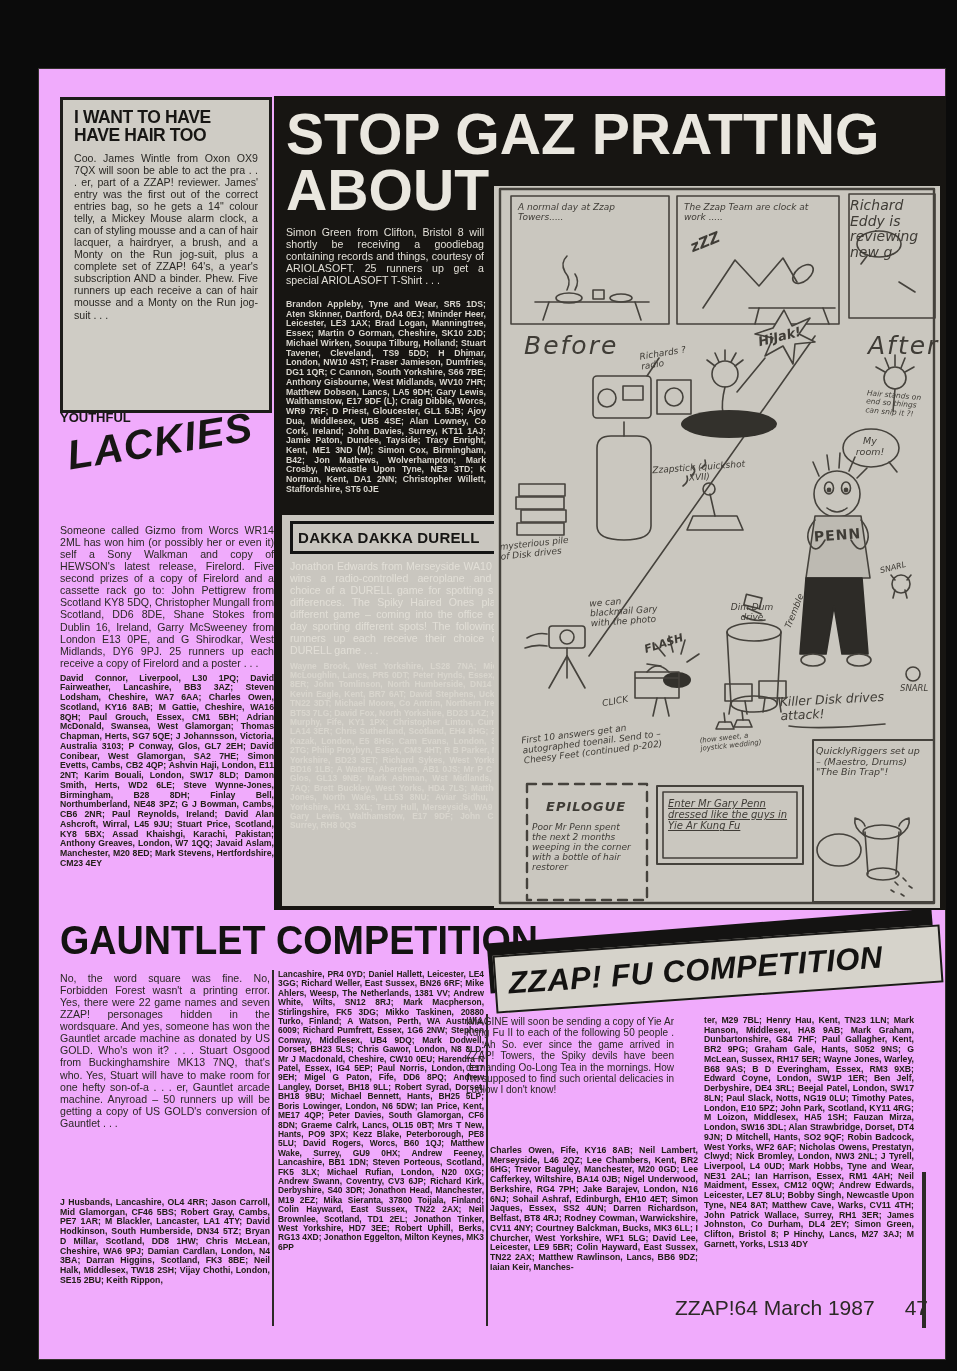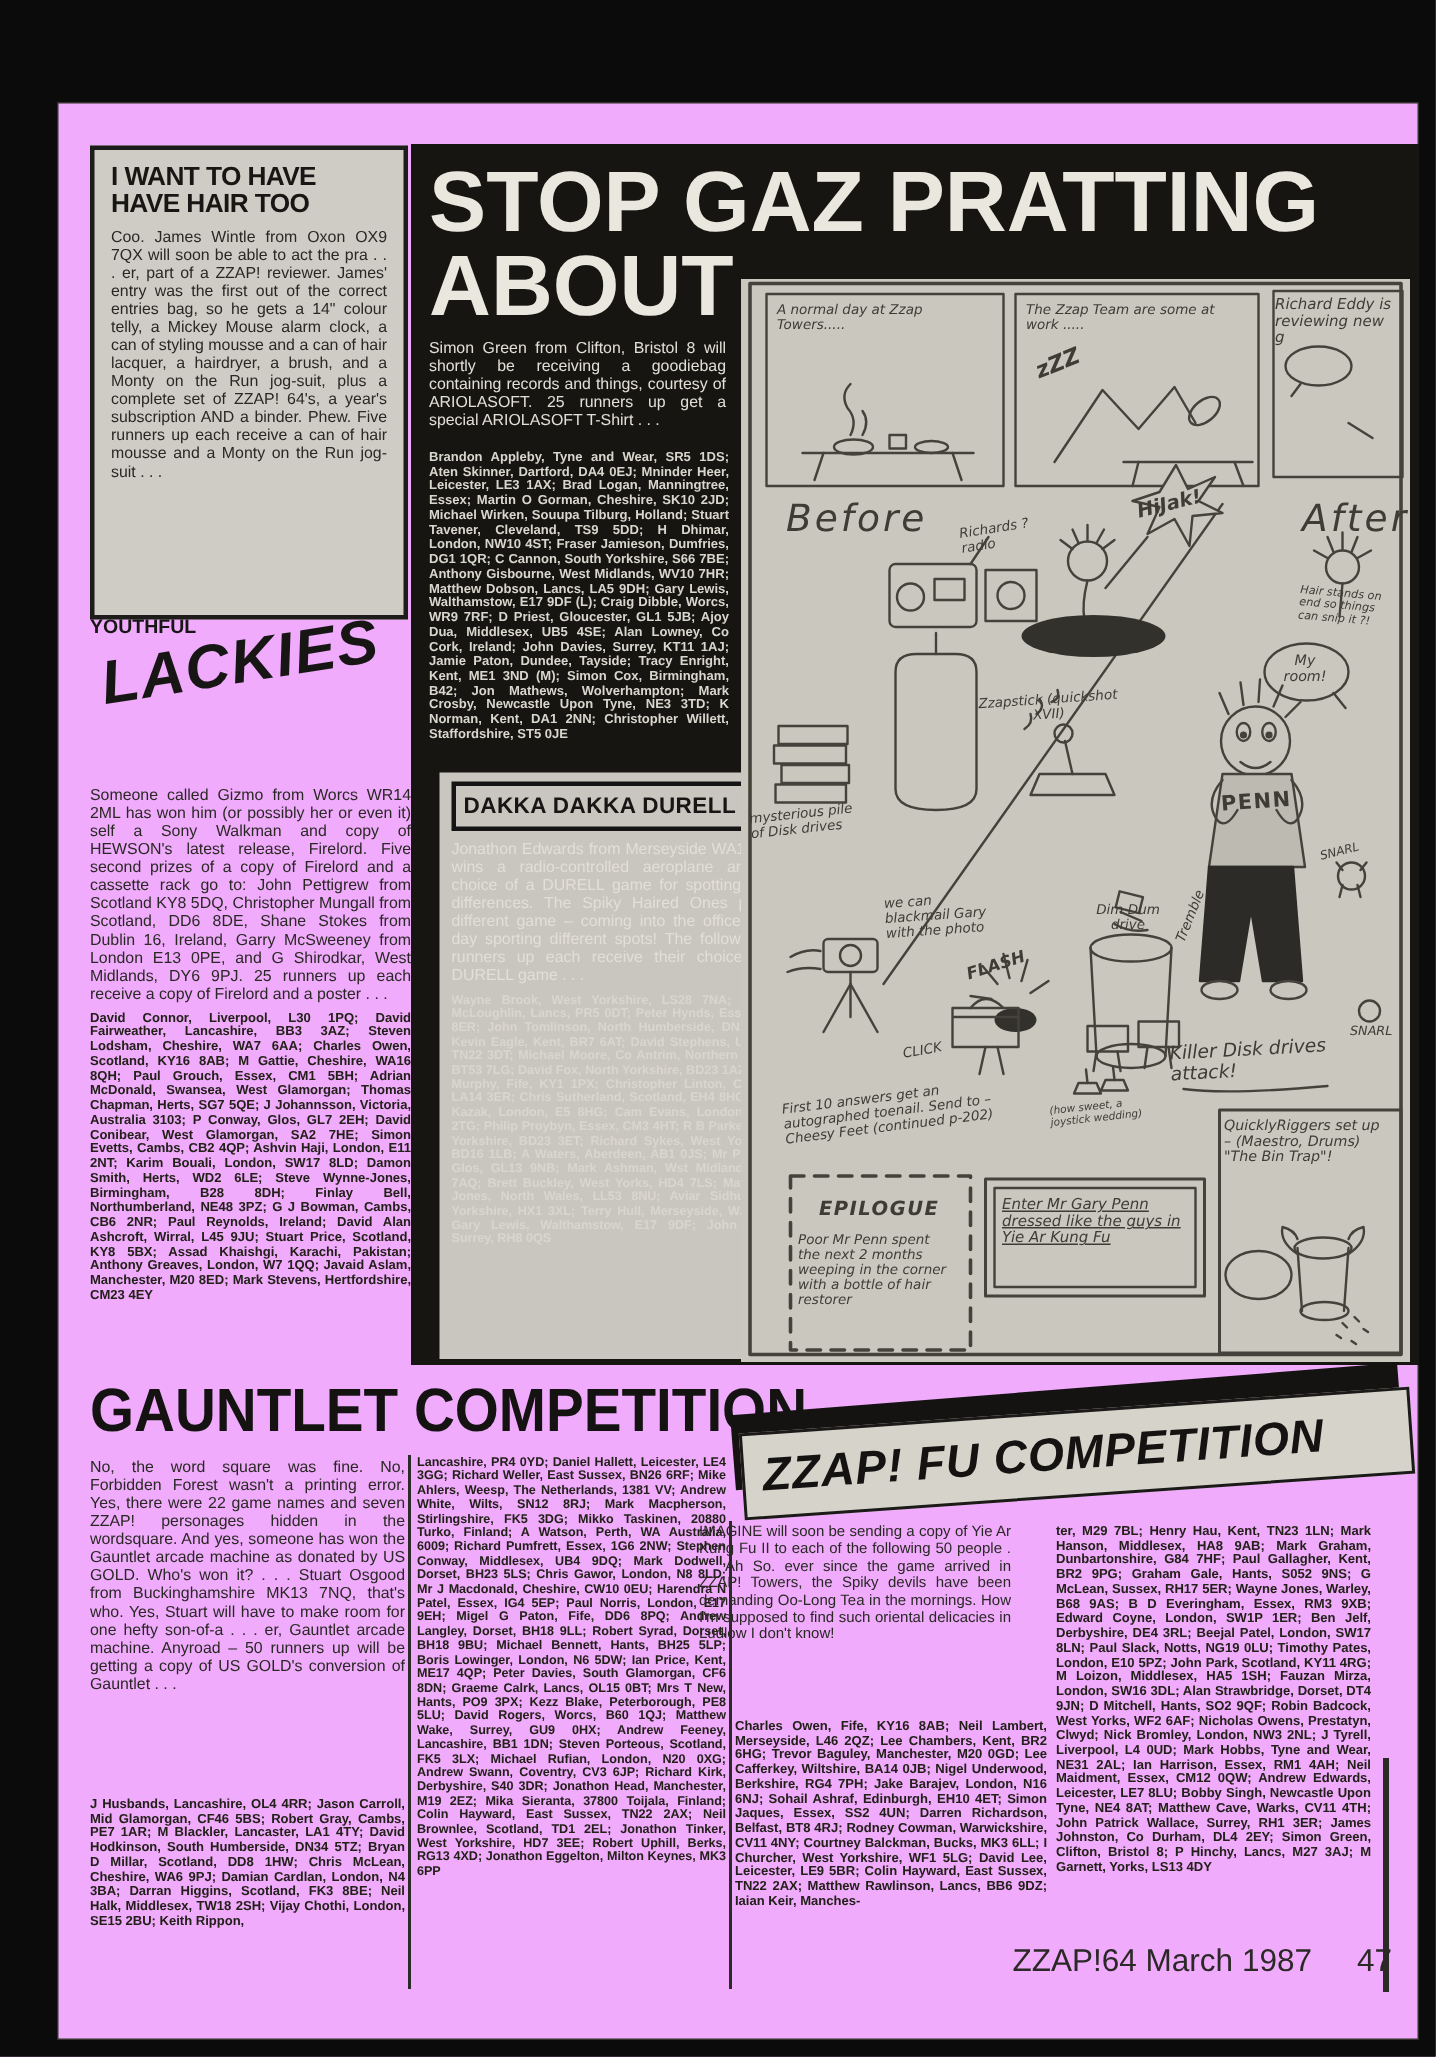--- a/index.html
+++ b/index.html
@@ -51,21 +51,21 @@
       <div class="headline-sm">HAVE HAIR TOO</div>
       <div class="body-txt" style="margin-top:7px;">Coo. James Wintle from Oxon OX9 7QX will soon be able to act the pra . . . er, part of a ZZAP! reviewer. James' entry was the first out of the correct entries bag, so he gets a 14" colour telly, a Mickey Mouse alarm clock, a can of styling mousse and a can of hair lacquer, a hairdryer, a brush, and a Monty on the Run jog-suit, plus a complete set of ZZAP! 64's, a year's subscription AND a binder. Phew. Five runners up each receive a can of hair mousse and a Monty on the Run jog-suit . . .</div>
     </div>
 
     <div class="abs black-box white" style="left:236px;top:28px;width:672px;height:814px;">
       <div class="abs gaz-title" style="left:12px;top:10px;">STOP GAZ PRATTING</div>
       <div class="abs gaz-title" style="left:12px;top:66px;">ABOUT</div>
       <div class="abs body-txt" style="left:12px;top:130px;width:198px;">Simon Green from Clifton, Bristol 8 will shortly be receiving a goodiebag containing records and things, courtesy of ARIOLASOFT. 25 runners up get a special ARIOLASOFT T-Shirt . . .</div>
       <div class="abs winners" style="left:12px;top:204px;width:200px;height:212px;">Brandon Appleby, Tyne and Wear, SR5 1DS; Aten Skinner, Dartford, DA4 0EJ; Mninder Heer, Leicester, LE3 1AX; Brad Logan, Manningtree, Essex; Martin O Gorman, Cheshire, SK10 2JD; Michael Wirken, Souupa Tilburg, Holland; Stuart Tavener, Cleveland, TS9 5DD; H Dhimar, London, NW10 4ST; Fraser Jamieson, Dumfries, DG1 1QR; C Cannon, South Yorkshire, S66 7BE; Anthony Gisbourne, West Midlands, WV10 7HR; Matthew Dobson, Lancs, LA5 9DH; Gary Lewis, Walthamstow, E17 9DF (L); Craig Dibble, Worcs, WR9 7RF; D Priest, Gloucester, GL1 5JB; Ajoy Dua, Middlesex, UB5 4SE; Alan Lowney, Co Cork, Ireland; John Davies, Surrey, KT11 1AJ; Jamie Paton, Dundee, Tayside; Tracy Enright, Kent, ME1 3ND (M); Simon Cox, Birmingham, B42; Jon Mathews, Wolverhampton; Mark Crosby, Newcastle Upon Tyne, NE3 3TD; K Norman, Kent, DA1 2NN; Christopher Willett, Staffordshire, ST5 0JE</div>
 
-      <div class="abs dakka-panel" style="left:19px;top:419px;width:240px;height:391px;">
+      <div class="abs dakka-panel" style="left:8px;top:419px;width:240px;height:391px;">
         <div class="dakka-h">DAKKA DAKKA DURELL</div>
         <div class="body-txt" style="margin-top:6px;">Jonathon Edwards from Merseyside WA10 6JD wins a radio-controlled aeroplane and his choice of a DURELL game for spotting some differences. The Spiky Haired Ones play a different game – coming into the office every day sporting different spots! The following 25 runners up each receive their choice of a DURELL game . . .</div>
         <div class="winners" style="margin-top:5px;font-size:8.4px;">Wayne Brook, West Yorkshire, LS28 7NA; Michael McLoughlin, Lancs, PR5 0DT; Peter Hynds, Essex, SS1 8ER; John Tomlinson, North Humberside, DN14 6JX; Kevin Eagle, Kent, BR7 6AT; David Stephens, Uckfield, TN22 3DT; Michael Moore, Co Antrim, Northern Ireland, BT53 7LG; David Fox, North Yorkshire, BD23 1AZ; Kevin Murphy, Fife, KY1 1PX; Christopher Linton, Cumbria, LA14 3ER; Chris Sutherland, Scotland, EH4 8HG; Zubin Kazak, London, E5 8HG; Cam Evans, London, SW19 2TG; Philip Proybyn, Essex, CM3 4HT; R B Parker, North Yorkshire, BD23 3ET; Richard Sykes, West Yorkshire, BD16 1LB; A Waters, Aberdeen, AB1 0JS; Mr P C Clift, Glos, GL13 9NB; Mark Ashman, Wst Midlands, Ws8 7AQ; Brett Buckley, West Yorks, HD4 7LS; Matthew S Jones, North Wales, LL53 8NU; Aviar Sidhu, West Yorkshire, HX1 3XL; Terry Hull, Merseyside, WA9 4AY; Gary Lewis, Walthamstow, E17 9DF; John Curtis, Surrey, RH8 0QS</div>
       </div>
 
       <div class="abs comic" style="left:220px;top:90px;width:446px;height:722px;">
         <svg width="446" height="722" viewBox="0 0 440 722">
           <g stroke="#45423c" stroke-width="1.6" fill="none" stroke-linecap="round" stroke-linejoin="round">
             <rect x="3" y="3" width="434" height="714" stroke-width="2.4"></rect>
             <rect x="14" y="10" width="158" height="128"></rect>
@@ -163,22 +163,22 @@
               <path d="M368,646 l3,42 M402,646 l-3,42"></path>
               <ellipse cx="386" cy="688" rx="16" ry="6"></ellipse>
             <path d="M368,650 q-12,-8 -10,-18 q8,2 10,8 M402,650 q12,-8 10,-18 q-8,2 -10,8"></path>
             <ellipse cx="342" cy="664" rx="22" ry="16"></ellipse>
             <path d="M398,696 l3,3 M406,692 l3,3 M412,700 l3,2 M394,704 l3,2 M404,708 l3,2"></path>
             <path d="M292,540 q30,4 96,-2"></path>
               <circle cx="416" cy="488" r="7"></circle>
           </g>
         </svg>
         <div class="hand" style="left:24px;top:16px;width:132px;font-size:9px;">A normal day at Zzap Towers.....</div>
-        <div class="hand" style="left:190px;top:16px;width:136px;font-size:9px;">The Zzap Team are some at work .....</div>
-        <div class="hand" style="left:356px;top:12px;width:80px;font-size:10px;">Richard Eddy is reviewing new g</div>
+        <div class="hand" style="left:190px;top:16px;width:136px;font-size:9px;">The Zzap Team are clock at work .....</div>
+        <div class="hand" style="left:356px;top:12px;width:80px;font-size:14px;">Richard Eddy is reviewing new g</div>
         <div class="hand" style="left:196px;top:48px;font-size:15px;transform:rotate(-22deg);font-weight:bold;">zZZ</div>
         <div class="hand big" style="left:30px;top:146px;">Before</div>
         <div class="hand" style="left:146px;top:160px;width:72px;font-size:9px;transform:rotate(-9deg);">Richards ? radio</div>
         <div class="hand" style="left:264px;top:144px;font-size:13px;font-weight:bold;transform:rotate(-14deg);">HiJak!</div>
         <div class="hand big" style="left:374px;top:146px;">After</div>
         <div class="hand" style="left:372px;top:206px;width:62px;font-size:7.5px;transform:rotate(5deg);">Hair stands on end so things can snip it ?!</div>
         <div class="hand" style="left:354px;top:250px;width:44px;font-size:9.5px;text-align:center;">My room!</div>
         <div class="hand" style="left:158px;top:276px;width:94px;font-size:9px;transform:rotate(-4deg);text-align:center;">Zzapstick (quickshot XVII)</div>
         <div class="hand" style="left:6px;top:352px;width:74px;font-size:9px;transform:rotate(-6deg);">mysterious pile of Disk drives</div>
         <div class="hand" style="left:96px;top:410px;width:68px;font-size:9px;transform:rotate(-4deg);">we can blackmail Gary with the photo</div>

